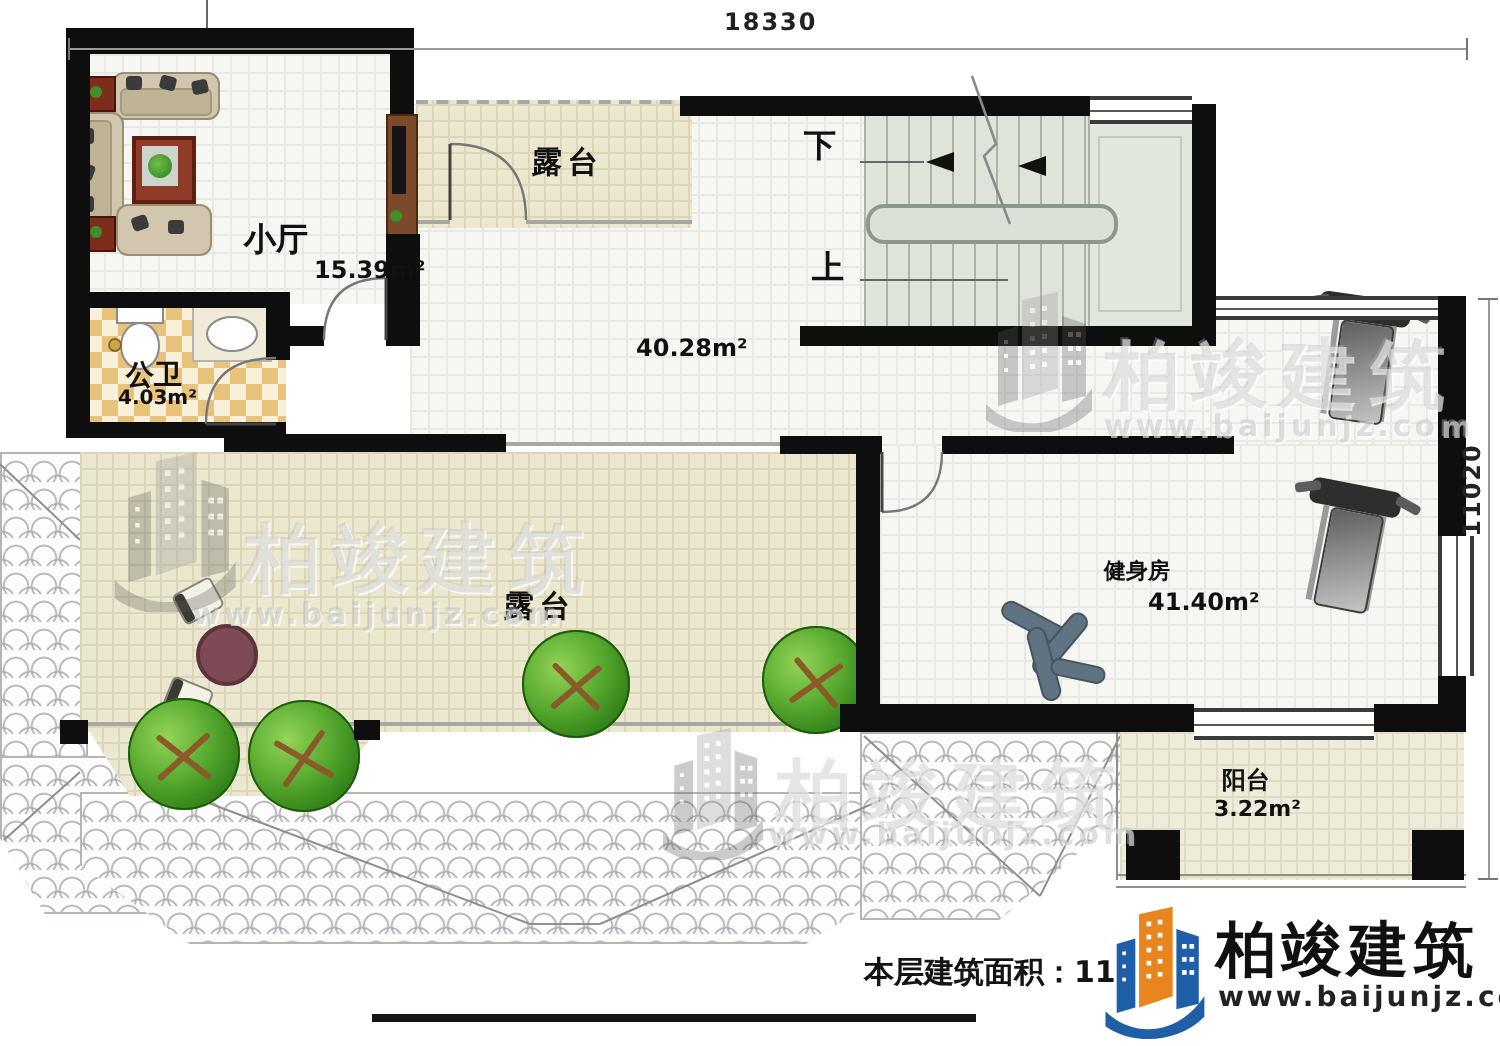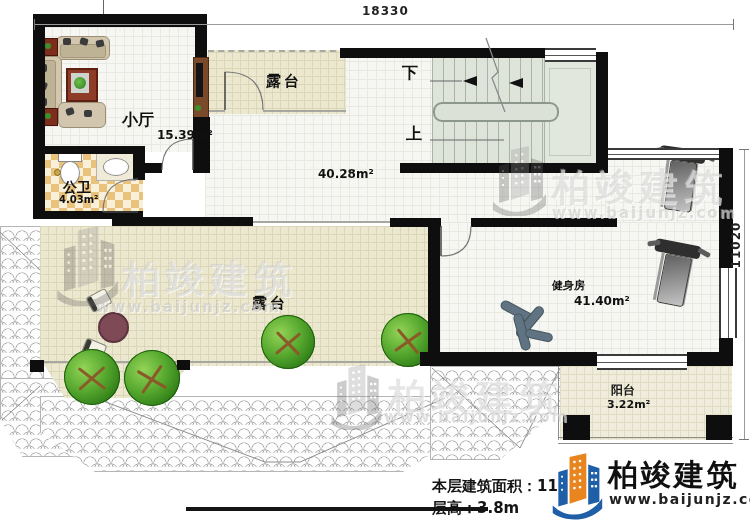--- a/index.html
+++ b/index.html
@@ -316,21 +316,20 @@
   <div class="abs" style="left:326px;top:364px;">
     <svg class="wm-mark" width="60" height="66" viewBox="0 0 60 70">
         <use href="#bjmark"></use>
       </svg>
   </div>
   <div class="abs wm-name" style="left:388px;top:372px;">柏竣建筑</div>
   <div class="abs wm-site" style="left:384px;top:408px;">www.baijunjz.com</div>
 
   <div class="abs" style="left:186px;top:507px;width:302px;height:4px;background:#141414;"></div>
   <div class="abs tb-small" style="left:432px;top:477px;">本层建筑面积：112</div>
-  <div class="abs tb-small" style="left:432px;top:499px;">层高：3.8m</div>
 
   <div class="abs" style="left:549px;top:451px;">
     <svg width="56" height="70" viewBox="0 0 60 70">
         <use href="#bjmark"></use>
       </svg>
   </div>
   <div class="abs logo-name" style="left:608px;top:455px;">柏竣建筑</div>
   <div class="abs logo-site" style="left:609px;top:491px;">www.baijunjz.com</div>
 
 </div>

